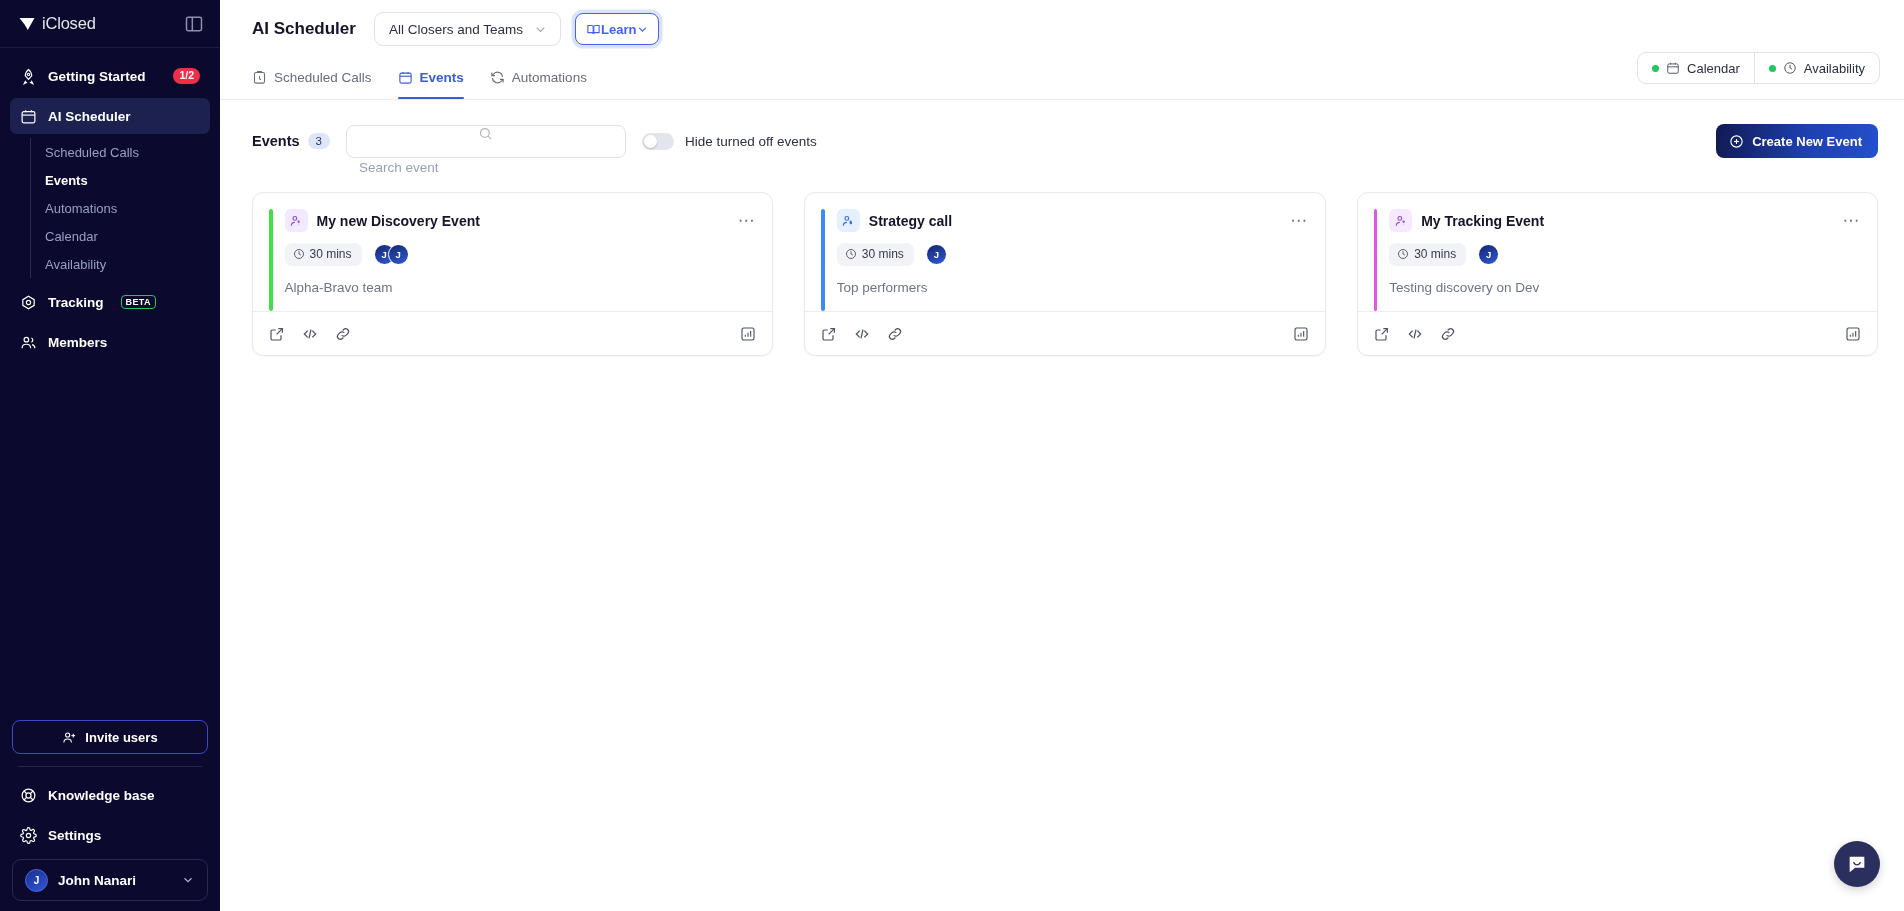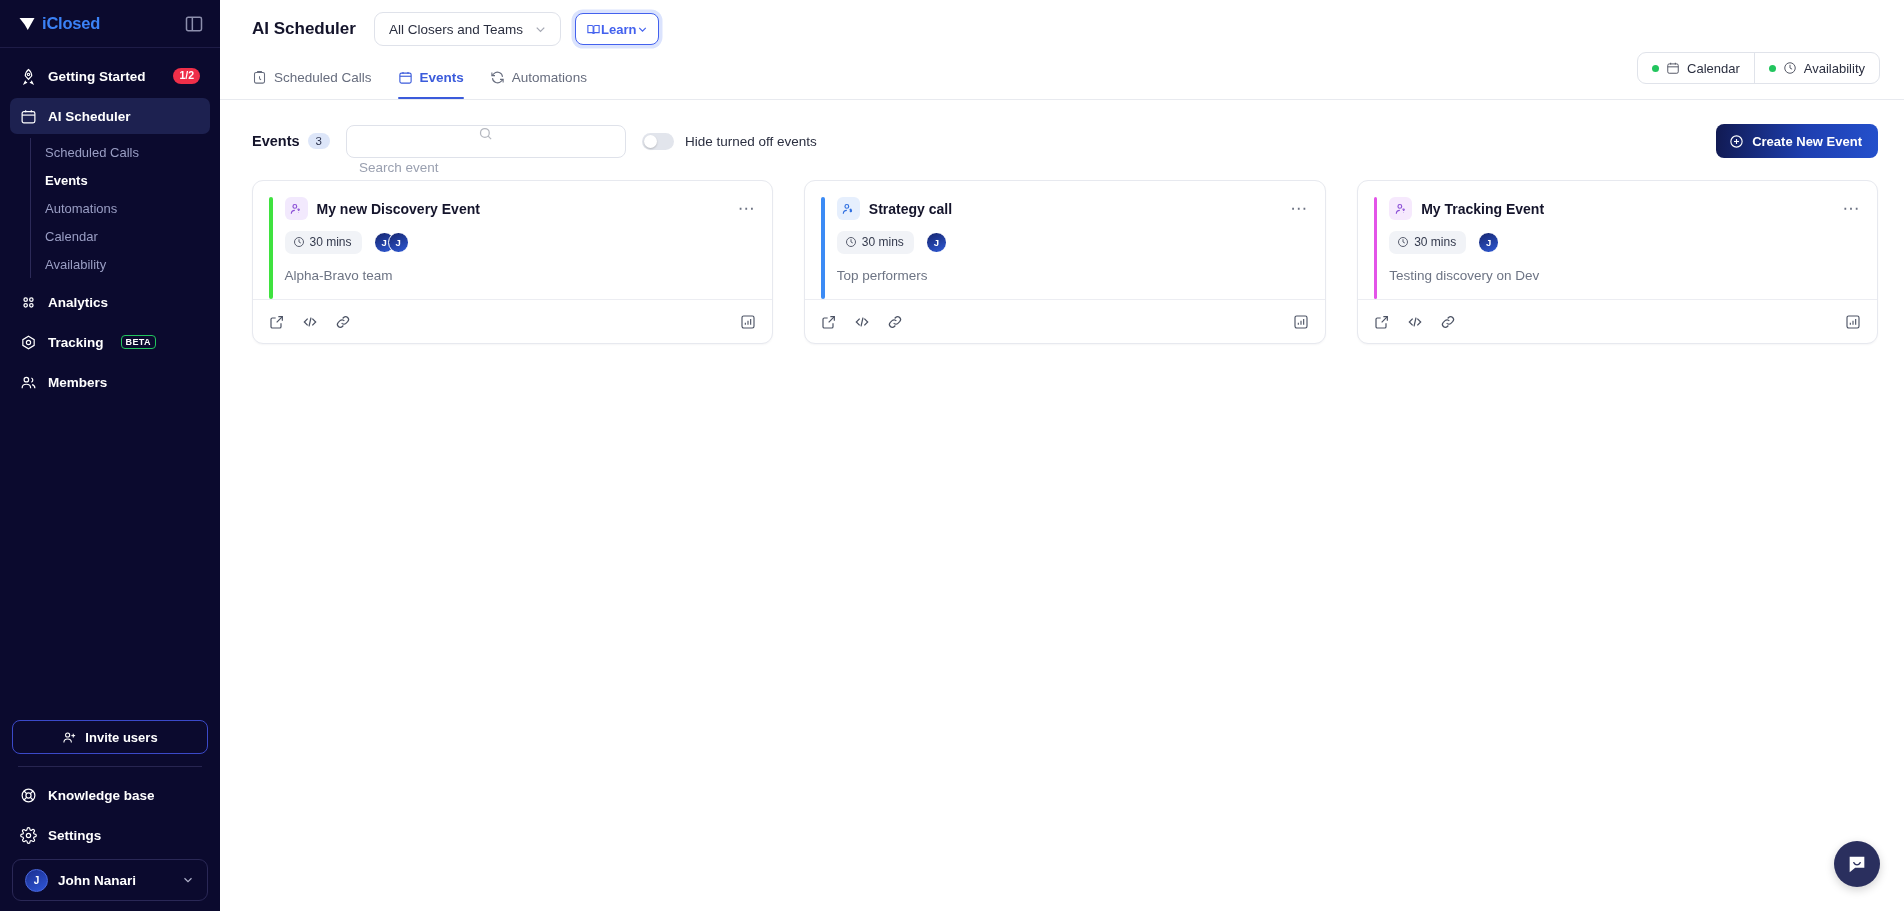--- a/index.html
+++ b/index.html
@@ -22,21 +22,21 @@
     position: relative;
   }
   .sb-top {
     height: 48px;
     display: flex; align-items: center; justify-content: space-between;
     padding: 0 16px 0 18px;
     border-bottom: 1px solid #1e1c47;
   }
   .brand { display: flex; align-items: center; gap: 6px; }
   .brand-mark { width: 18px; height: 18px; display: block; }
-  .brand-text { font-size: 16.5px; font-weight: bold; letter-spacing: -0.2px; color: #3b82f6; }
+  .brand-text { font-size: 16.5px; font-weight: normal; letter-spacing: -0.2px; color: #e5e5e5; }
   .panel-toggle { width: 20px; height: 20px; opacity: .75; cursor: pointer; }
 
   .sb-nav { padding: 10px 10px 0 10px; }
   .sb-row {
     display: flex; align-items: center; gap: 11px;
     height: 36px; padding: 0 10px; margin-bottom: 4px;
     border-radius: 7px; cursor: pointer;
     font-size: 13.5px; font-weight: bold; color: #ffffff;
     white-space: nowrap;
   }
@@ -171,21 +171,21 @@
   .create-btn {
     margin-left: auto; height: 34px; border-radius: 8px;
     background: linear-gradient(95deg,#111a52 0%,#1e3fb0 55%,#2450cc 100%);
     color: #fff; font-size: 13px; font-weight: bold;
     display: flex; align-items: center; gap: 8px; padding: 0 16px 0 13px;
     cursor: pointer; border: none;
   }
   .create-btn .ic { width: 15px; height: 15px; }
 
   
-  .cards { display: flex; gap: 31px; margin-top: 20px; }
+  .cards { display: flex; gap: 31px; margin-top: 32px; }
   .card {
     flex: 1 1 0; background: #fff; border: 1px solid #e7e9ef; border-radius: 11px;
     box-shadow: 0 1px 2px rgba(20,20,43,.04);
     display: flex; flex-direction: column; min-width: 0;
   }
   .card-body { padding: 16px 16px 0 16px; position: relative; display: flex; }
   .accent { width: 3.5px; border-radius: 3px; flex: 0 0 3.5px; margin-right: 12px; align-self: stretch; }
   .card-inner { flex: 1 1 auto; min-width: 0; padding-bottom: 16px; }
   .card-titlerow { display: flex; align-items: center; gap: 9px; }
   .type-icon {
@@ -284,29 +284,20 @@
         <span>Automations</span>
       </div>
       <div class="sub-row">
         <span>Calendar</span>
       </div>
       <div class="sub-row">
         <span>Availability</span>
       </div>
     </div>
 
-    <div class="sb-row">
-      <svg class="ic" viewBox="0 0 24 24" fill="none" stroke="#ffffff" stroke-width="1.8">
-        <circle cx="8" cy="8" r="2.4"></circle>
-          <circle cx="16" cy="8" r="2.4"></circle>
-        <circle cx="8" cy="16" r="2.4"></circle>
-          <circle cx="16" cy="16" r="2.4"></circle>
-      </svg>
-      <span>Analytics</span>
-    </div>
 
 
     <div class="sb-row">
       <svg class="ic" viewBox="0 0 24 24" fill="none" stroke="#ffffff" stroke-width="1.7">
         <path d="M12 3.2 L20 8 v8 L12 20.8 L4 16 V8 Z"></path>
           <circle cx="12" cy="12" r="3"></circle>
       </svg>
       <span>Tracking</span>
       <span class="badge-beta">BETA</span>
     </div>

